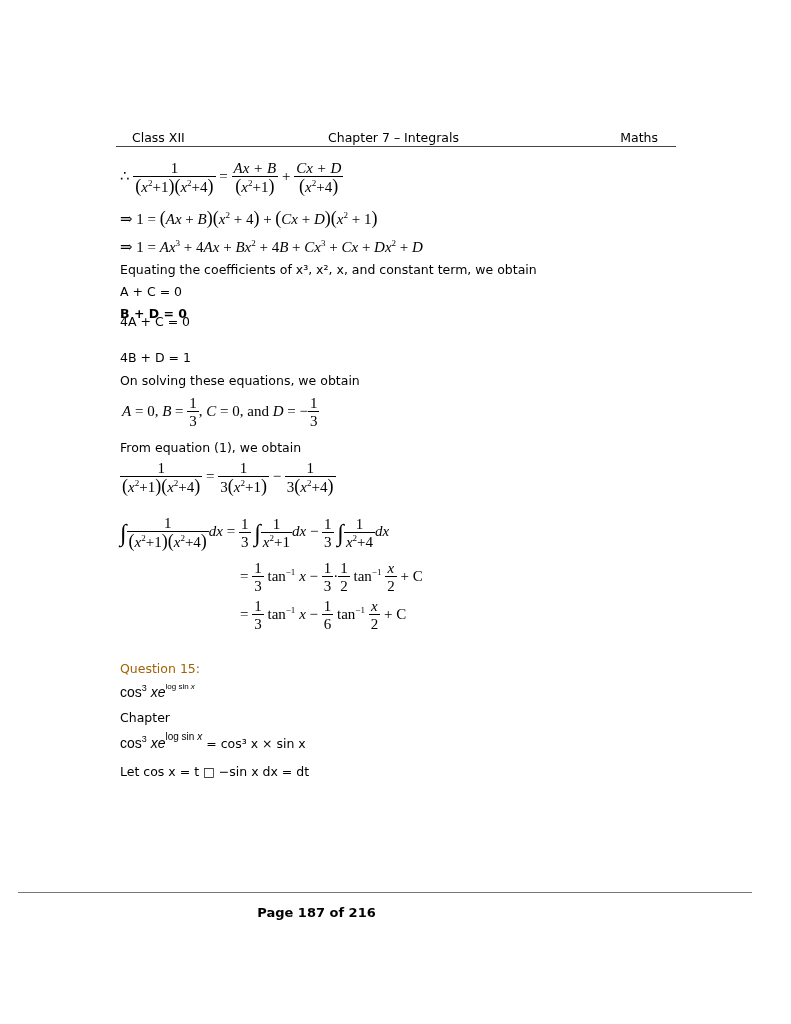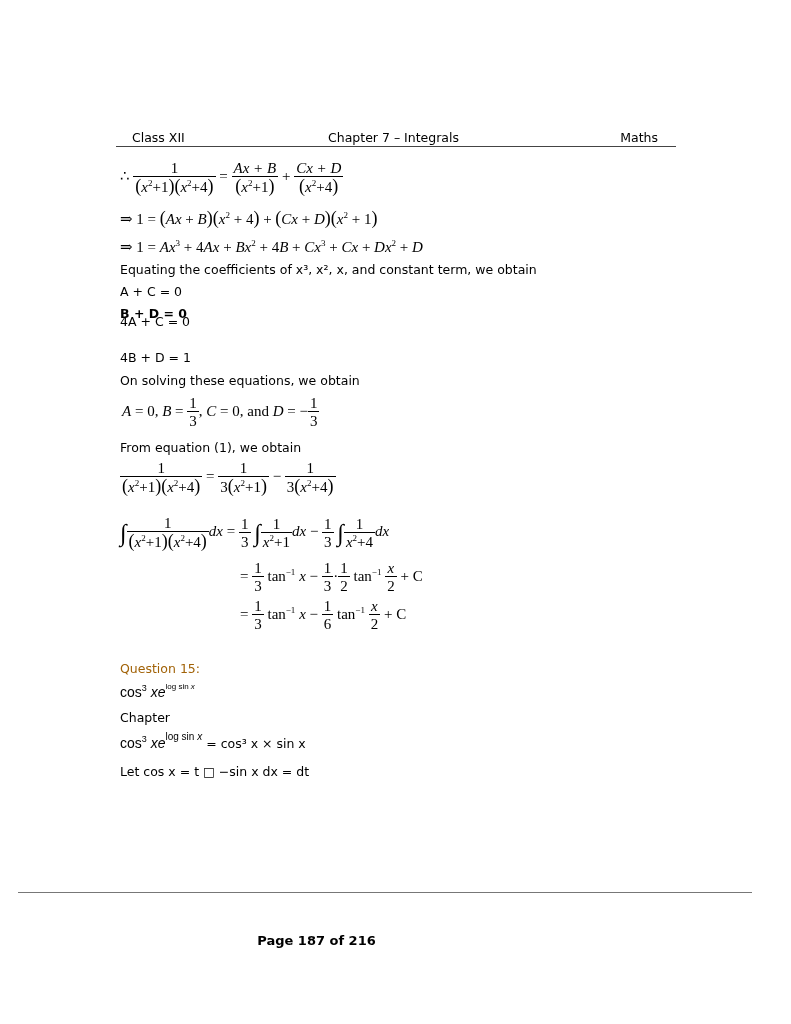--- a/index.html
+++ b/index.html
@@ -15,21 +15,21 @@
   .line { position: absolute; left: 120px; white-space: nowrap; }
   .frac { display: inline-block; vertical-align: middle; text-align: center; }
   .frac .num { display: block; padding: 0 2px; line-height: 16px; }
   .frac .den { display: block; border-top: 1px solid #000; padding: 0 2px; line-height: 18px; }
   .math { font-family: "Liberation Serif", "DejaVu Serif", serif; font-size: 15px; }
   .it { font-style: italic; text-align: center; }
   sup { font-size: 9px; vertical-align: 6px; line-height: 0; }
   .big-paren { font-size: 18px; }
   .qtitle { color: #a16207; font-weight: normal; }
   .footer-rule { position: absolute; top: 892px; left: 18px; width: 734px; border-top: 1.5px solid #777; }
-  .footer { position: absolute; top: 905px; left: 0; width: 633px; text-align: center; font-weight: bold; font-size: 13px; margin-top: 28px; }
+  .footer { position: absolute; top: 905px; left: 0; width: 633px; text-align: center; font-weight: bold; font-size: 13px; }
   .integral { font-size: 24px; vertical-align: middle; }
 </style>
 </head>
 <body>
 
 <div class="header sans">
   <span class="h-left">Class XII</span>
   <span class="h-center">Chapter 7 – Integrals</span>
   <span class="h-right">Maths</span>
 </div>

